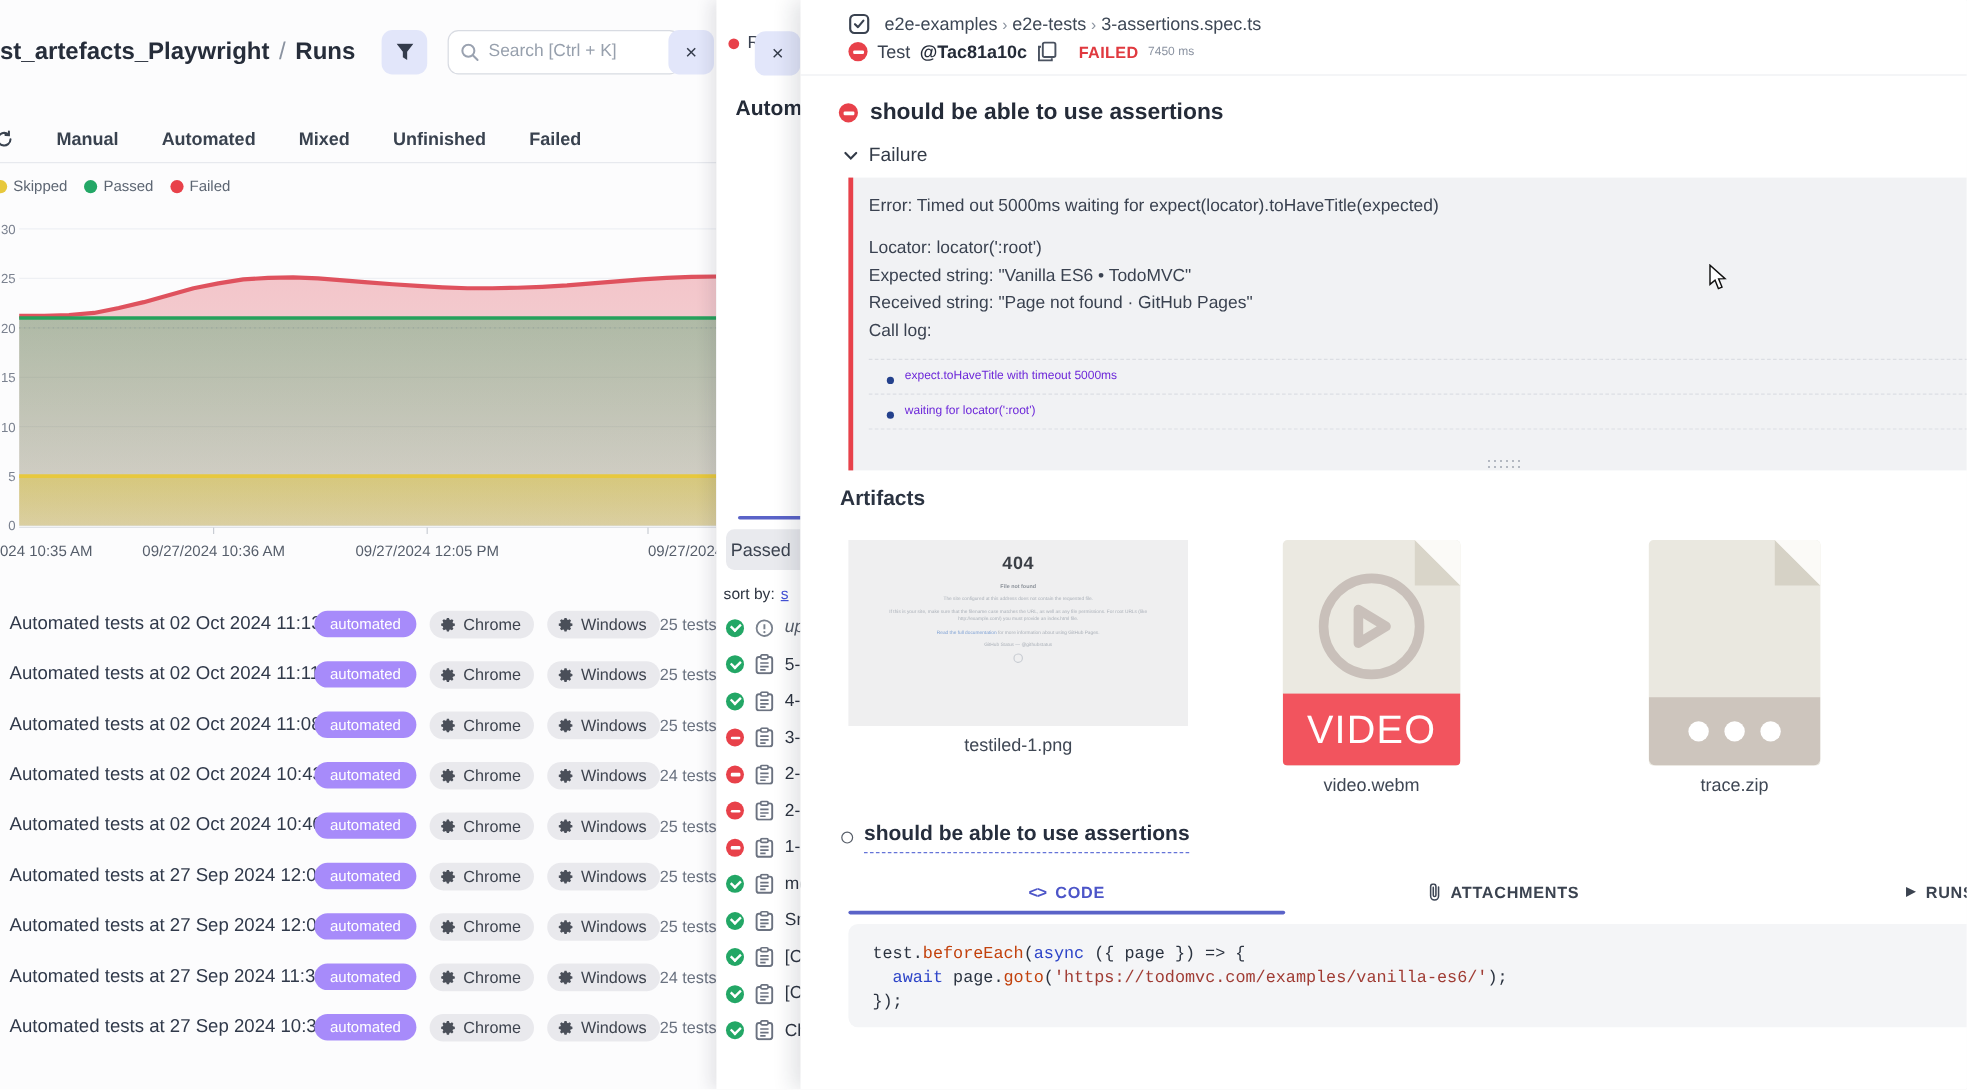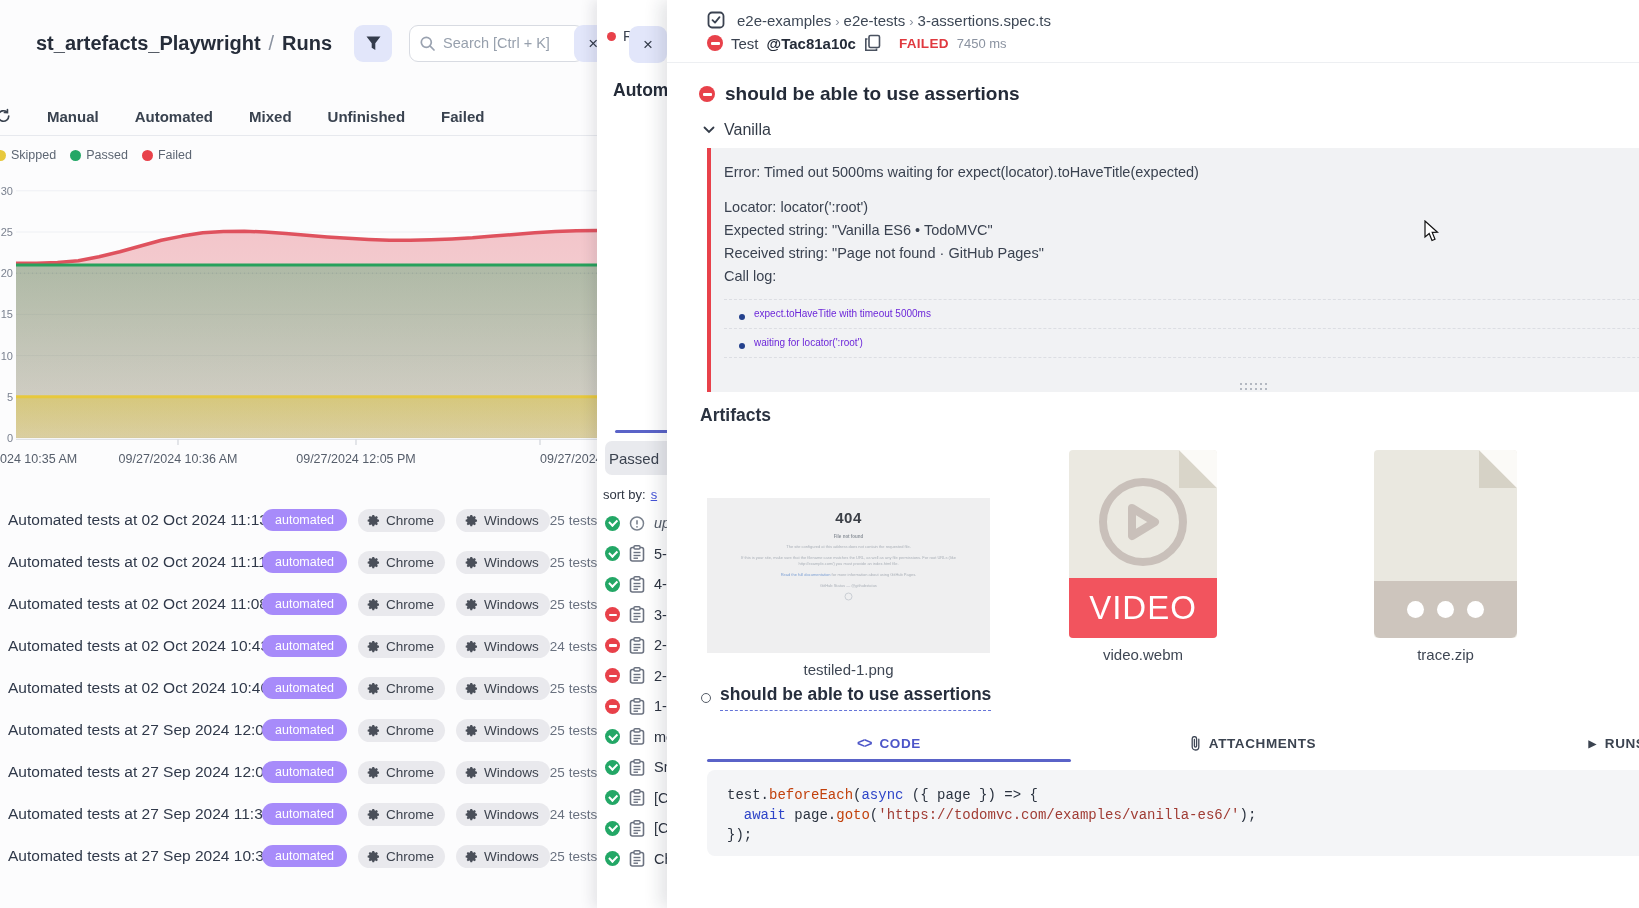--- a/index.html
+++ b/index.html
@@ -2,21 +2,21 @@
 <html><head>
 <meta charset="utf-8">
 <style>
   * { margin:0; padding:0; box-sizing:border-box; }
   html,body { width:1639px; height:908px; overflow:hidden; background:#fff;
     font-family:"Liberation Sans", sans-serif; }
   .screen { position:relative; width:1639px; height:908px; background:#fbfbfc; overflow:hidden; }
 
   
   .left-panel { position:absolute; left:0; top:0; width:597px; height:908px; background:#fcfcfd; overflow:hidden; }
-  .lp-header { position:absolute; left:0; top:22px; width:100%; height:42px; display:flex; align-items:center;padding-left:36px; }
+  .lp-header { position:absolute; left:0; top:22px; width:100%; height:42px; display:flex; align-items:center; }
   .lp-title { font-size:20px; font-weight:bold; color:#262d3a; white-space:nowrap; }
   .lp-title .sep { color:#8a92a0; font-weight:400; padding:0 8px; }
   .btn-lav { background:#e2e6fa; border:none; border-radius:9px; width:38px; height:37px;
     display:flex; align-items:center; justify-content:center; cursor:pointer; flex:none; }
   .filter-btn { margin-left:22px; }
   .search-box { margin-left:17px; width:194px; height:37px; border:1px solid #d8dbe2; border-radius:9px;
     background:#fff; display:flex; align-items:center; padding:0 10px; gap:8px; }
   .search-box input { border:none; outline:none; width:130px; font-size:14.5px; color:#3a4150;
     font-family:"Liberation Sans",sans-serif; background:transparent; }
   .search-box input::placeholder { color:#97a0ad; }
@@ -76,21 +76,21 @@
   
   .right-panel { position:absolute; left:667px; top:0; width:1132px; height:908px; background:#fff;
     box-shadow:-7px 0 16px rgba(25,30,50,.12); }
   .rp-breadcrumb { position:absolute; left:40px; top:11px; display:flex; align-items:center; gap:9px;
     font-size:15px; color:#3e4856; }
   .rp-breadcrumb .crumb-sep { color:#8b93a0; font-size:13px; padding:0 1px; }
   .rp-testline { position:absolute; left:40px; top:34px; display:flex; align-items:center; gap:8px; }
   .rp-testline .t-label { font-size:15px; color:#3a4250; }
   .rp-testline .t-tag { font-size:15px; font-weight:bold; color:#242b38; }
   .rp-failed { color:#e0393f; font-weight:bold; font-size:13.5px; margin-left:10px; letter-spacing:.3px; }
-  .rp-duration { color:#8a92a0; font-size:13px; }
+  .rp-duration { color:#8a92a0; font-size:10px; }
   .rp-head-divider { position:absolute; left:0; top:62px; width:100%; height:1px; background:#edeff2; }
 
   .rp-h1 { position:absolute; left:32px; top:83px; display:flex; align-items:center; gap:10px; }
   .rp-h1 .title { font-size:19px; font-weight:bold; color:#242b38; }
   .minus-ico { width:16px; height:16px; border-radius:50%; background:#e8414a; position:relative; flex:none; }
   .minus-ico::after { content:""; position:absolute; left:3.5px; top:7px; width:9px; height:2.5px; background:#fff; border-radius:1px; }
   .rp-failure { position:absolute; left:36px; top:121px; display:flex; align-items:center; gap:9px;
     font-size:16px; color:#333b48; cursor:pointer; }
 
   .error-box { position:absolute; left:40px; top:148px; right:0; height:244px; background:#f1f2f4;
@@ -109,21 +109,21 @@
     mask:repeating-linear-gradient(0deg,#000 0 2px,transparent 2px 5px); cursor:row-resize; }
 
   .rp-artifacts-head { position:absolute; left:33px; top:405px; right:16px; display:flex;
     align-items:center; justify-content:space-between; }
   .rp-artifacts-head .title { font-size:17.5px; font-weight:600; color:#2b3341; }
   .gallery-ico { width:17px; height:15px; cursor:pointer; }
 
   .artifact-row { position:absolute; left:40px; top:448px; right:0; height:215px; }
   .art-card { position:absolute; cursor:pointer; }
   .art-caption { text-align:center; font-size:15px; color:#3f4754; margin-top:8px; }
-  .thumb-404 { width:283px; height:155px; background:#efeff0; overflow:hidden; position:relative;margin-top:48px; }
+  .thumb-404 { width:283px; height:155px; background:#efeff0; overflow:hidden; position:relative; }
   .mini404 { width:566px; transform:scale(.5); transform-origin:0 0; text-align:center; padding-top:22px; color:#9aa0a8; }
   .mini404 .code { font-size:30px; font-weight:bold; color:#3b3f46; letter-spacing:1px; }
   .mini404 .sub { font-size:9px; font-weight:bold; color:#8d939b; margin-top:16px; }
   .mini404 .p { font-size:8px; line-height:12px; margin-top:10px; color:#aab0b8; }
   .mini404 .lnk { color:#7b9fd4; }
   .mini404 .foot { font-size:8px; margin-top:10px; color:#aab0b8; }
   .mini404 .gh { width:16px; height:16px; border:2px solid #c9cdd3; border-radius:50%; margin:10px auto 0; }
 
   .file-icon { position:relative; overflow:hidden; border-radius:4px; }
   .file-icon .fold { position:absolute; right:0; top:0; width:0; height:0;
@@ -632,21 +632,21 @@
 
     <div class="rp-h1">
       <span class="minus-ico"></span>
       <span class="title">should be able to use assertions</span>
     </div>
 
     <div class="rp-failure">
       <svg width="12" height="8" viewBox="0 0 12 8">
           <path d="M1.5 1.5 L6 6 L10.5 1.5" fill="none" stroke="#333b48" stroke-width="1.8" stroke-linecap="round"></path>
         </svg>
-      <span>Vanilla</span>
+      <span>Failure</span>
     </div>
 
     <div class="error-box">
       <div class="err-line1">Error: Timed out 5000ms waiting for expect(locator).toHaveTitle(expected)</div>
       <div class="err-line">Locator: locator(':root')</div>
       <div class="err-line">Expected string: "Vanilla ES6 • TodoMVC"</div>
       <div class="err-line">Received string: "Page not found · GitHub Pages"</div>
       <div class="err-line">Call log:</div>
       <ul class="err-bullets">
           <li>expect.toHaveTitle with timeout 5000ms</li>

